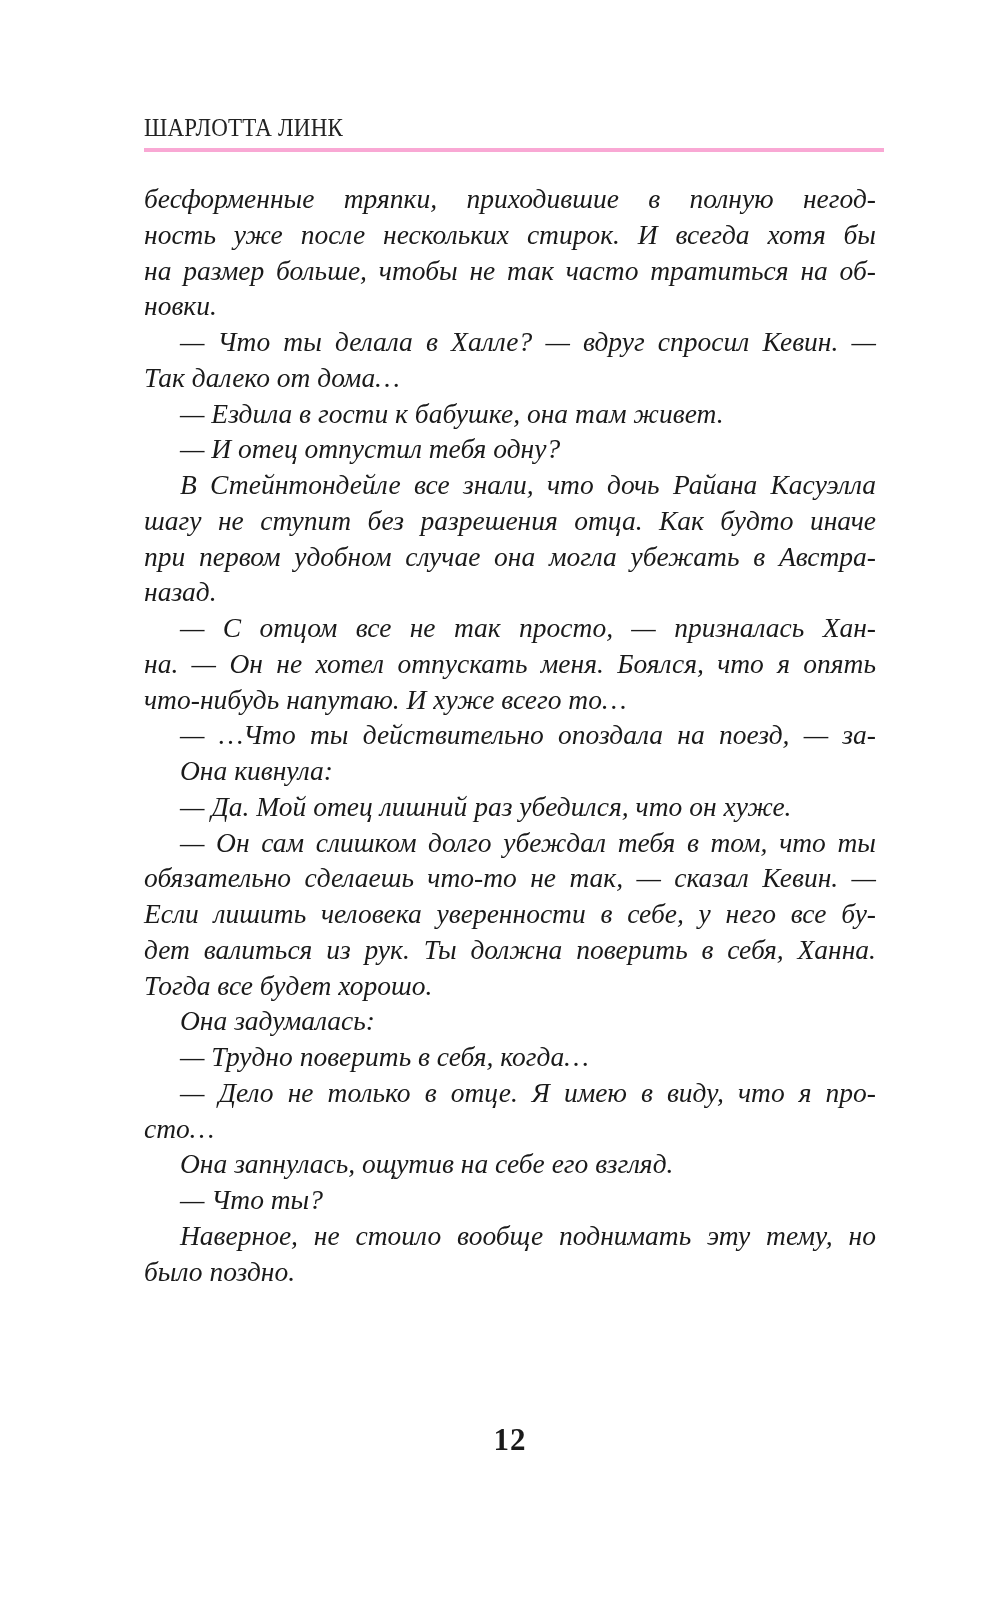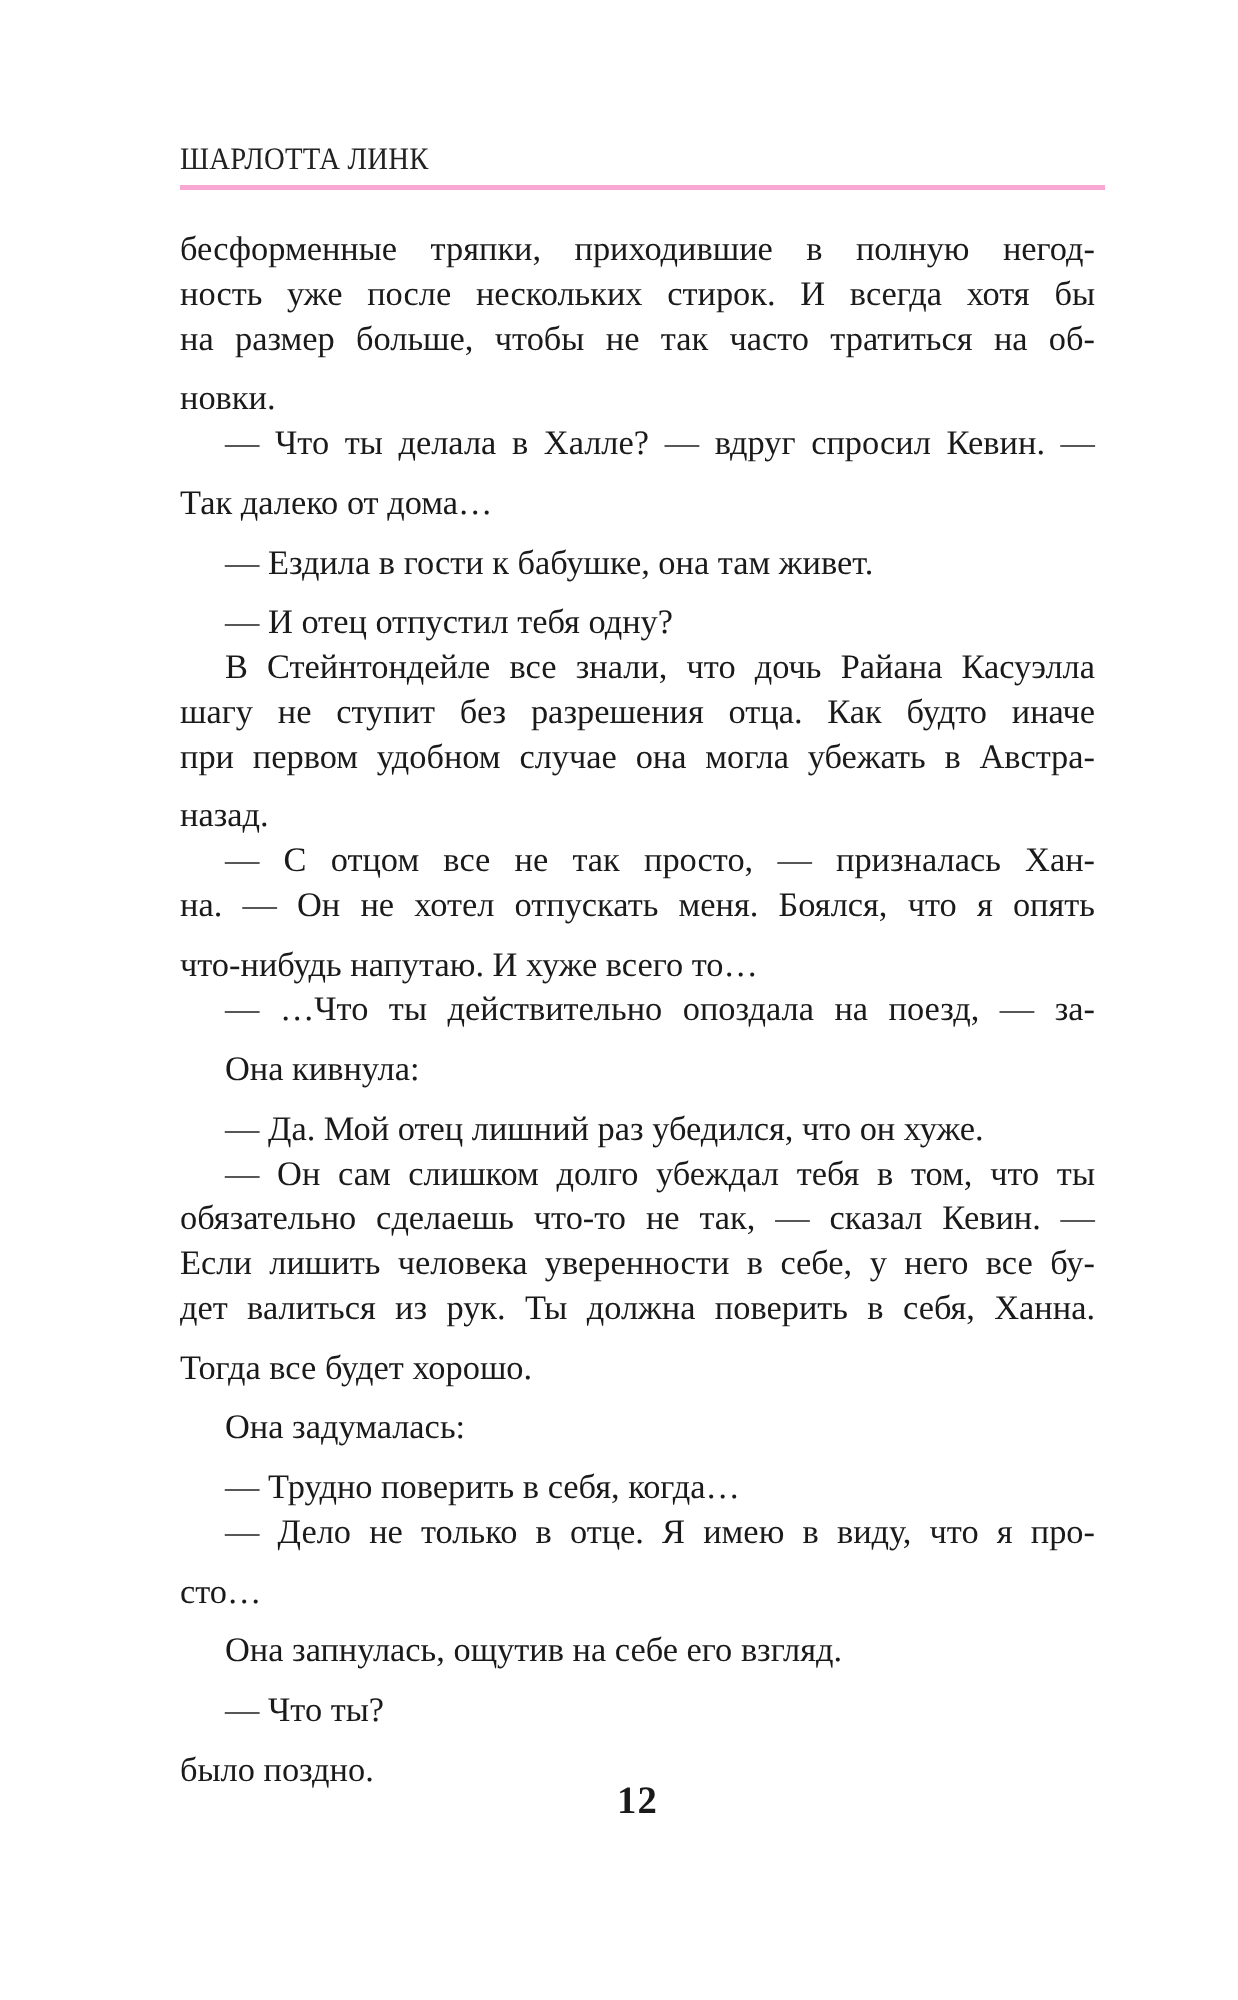--- a/index.html
+++ b/index.html
@@ -38,33 +38,33 @@
       color: #222;
       transform: scaleX(0.92);
       transform-origin: left bottom;
       white-space: nowrap;
     }
     .body-text {
       position: absolute;
       top: 181px;
       left: 0;
       width: 732px;
+      font-style: italic;
     }
     .line {
       height: 35.75px;
       line-height: 35.75px;
       font-size: 27.5px;
       white-space: nowrap;
       text-align: justify;
       text-align-last: justify;
       display: block;
     }
     .line.last {
       text-align-last: left;
-      margin-top: 12px;
     }
     .line.indent {
       padding-left: 36px;
     }
     .page-number {
       position: absolute;
       top: 1422px;
       left: 0;
       width: 732px;
       text-align: center;
@@ -105,17 +105,18 @@
     <span class="line">обязательно сделаешь что-то не так, — сказал Кевин. —</span>
     <span class="line">Если лишить человека уверенности в себе, у него все бу-</span>
     <span class="line">дет валиться из рук. Ты должна поверить в себя, Ханна.</span>
     <span class="line last">Тогда все будет хорошо.</span>
     <span class="line indent last">Она задумалась:</span>
     <span class="line indent last">— Трудно поверить в себя, когда…</span>
     <span class="line indent">— Дело не только в отце. Я имею в виду, что я про-</span>
     <span class="line last">сто…</span>
     <span class="line indent last">Она запнулась, ощутив на себе его взгляд.</span>
     <span class="line indent last">— Что ты?</span>
+    <span class="line indent">Наверное, не стоило вообще поднимать эту тему, но</span>
     <span class="line last">было поздно.</span>
   </div>
 
   <div class="page-number">12</div>
 </div>
 
 </body></html>

